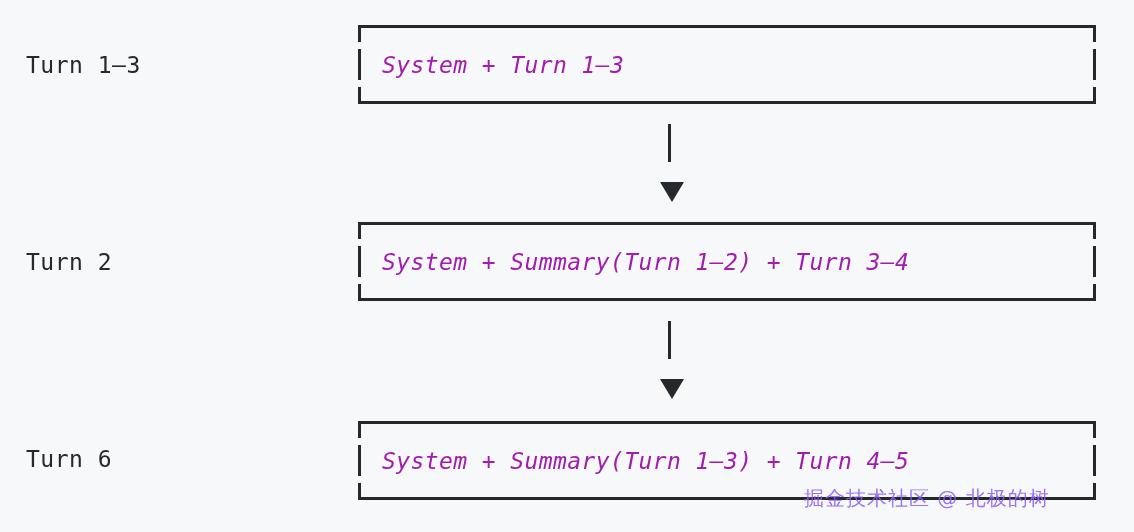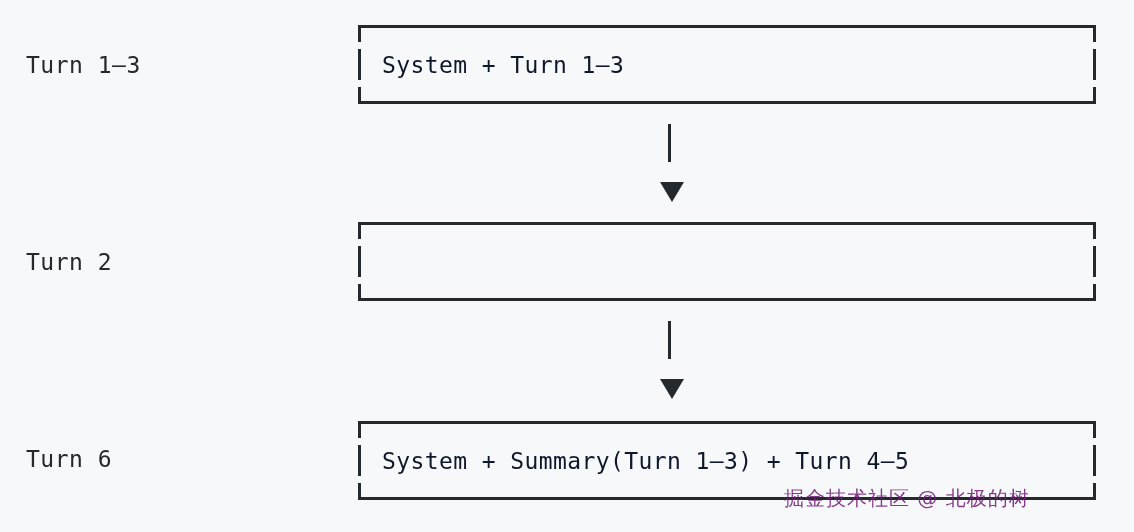--- a/index.html
+++ b/index.html
@@ -71,22 +71,23 @@
   .seg-c { bottom: 0; height: 17px; }
 
   .node-text {
     position: absolute;
     left: 24px;
     top: 50%;
     transform: translateY(-50%);
     font-size: 23px;
     letter-spacing: 0.4px;
     white-space: nowrap;
-    color: #0f172a;
+    color: #a21caf;
     line-height: 1;
+    font-style: italic;
   }
 
   
   .connector {
     position: absolute;
     left: 660px;
     width: 24px;
   }
   .connector .stem {
     position: absolute;
@@ -103,25 +104,25 @@
     width: 0;
     height: 0;
     border-left: 12px solid transparent;
     border-right: 12px solid transparent;
     border-top: 20px solid #24292e;
   }
 
   
   .watermark {
     position: absolute;
-    left: 784px;
+    left: 804px;
     top: 488px;
     font-family: "DejaVu Sans", "Liberation Sans", sans-serif;
     font-size: 20px;
-    color: #701a75;
+    color: #8b5cf6;
     opacity: 0.85;
     white-space: nowrap;
     letter-spacing: 1px;
     line-height: 1;
   }
 </style>
 </head>
 <body>
 
 <div id="diagram">
@@ -149,20 +150,21 @@
 
   <div class="node-box" style="top:222px;">
     <div class="edge edge-top"></div>
     <div class="edge edge-bottom"></div>
     <div class="edge edge-left  seg-a"></div>
     <div class="edge edge-left  seg-b"></div>
     <div class="edge edge-left  seg-c"></div>
     <div class="edge edge-right seg-a"></div>
     <div class="edge edge-right seg-b"></div>
     <div class="edge edge-right seg-c"></div>
+    <div class="node-text">System + Summary(Turn 1–2) + Turn 3–4</div>
   </div>
 
   <div class="connector" style="top:321px; height:80px;">
     <div class="stem"></div>
     <div class="arrowhead"></div>
   </div>
 
   <div class="row-label" style="top:448px;">Turn 6</div>
 
   <div class="node-box" style="top:421px;">

